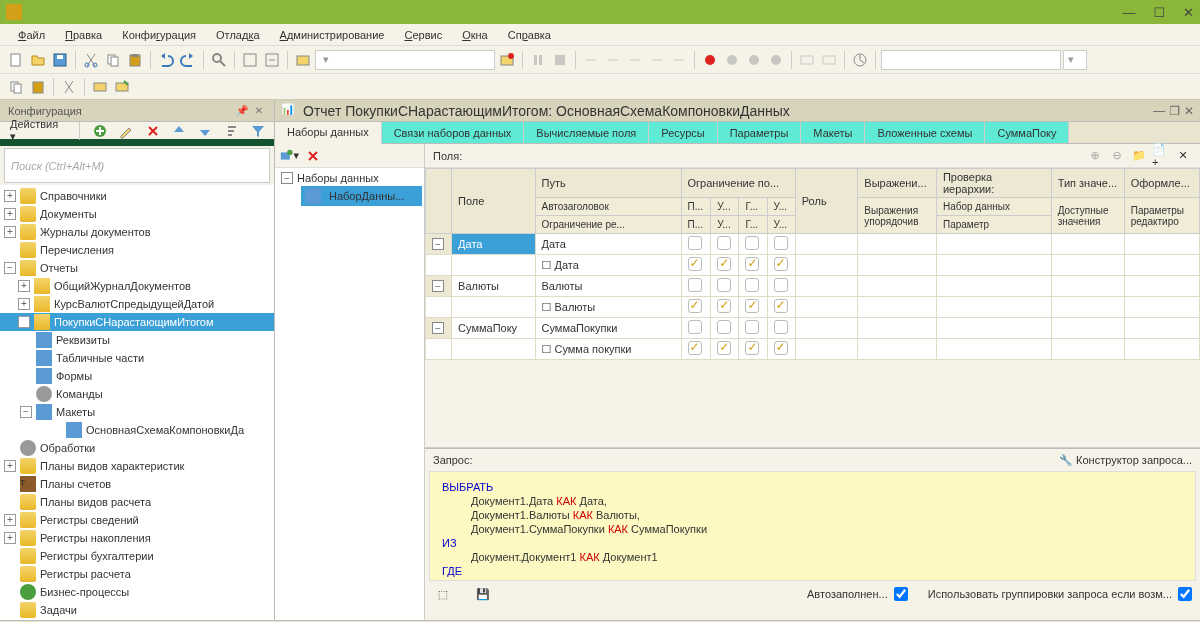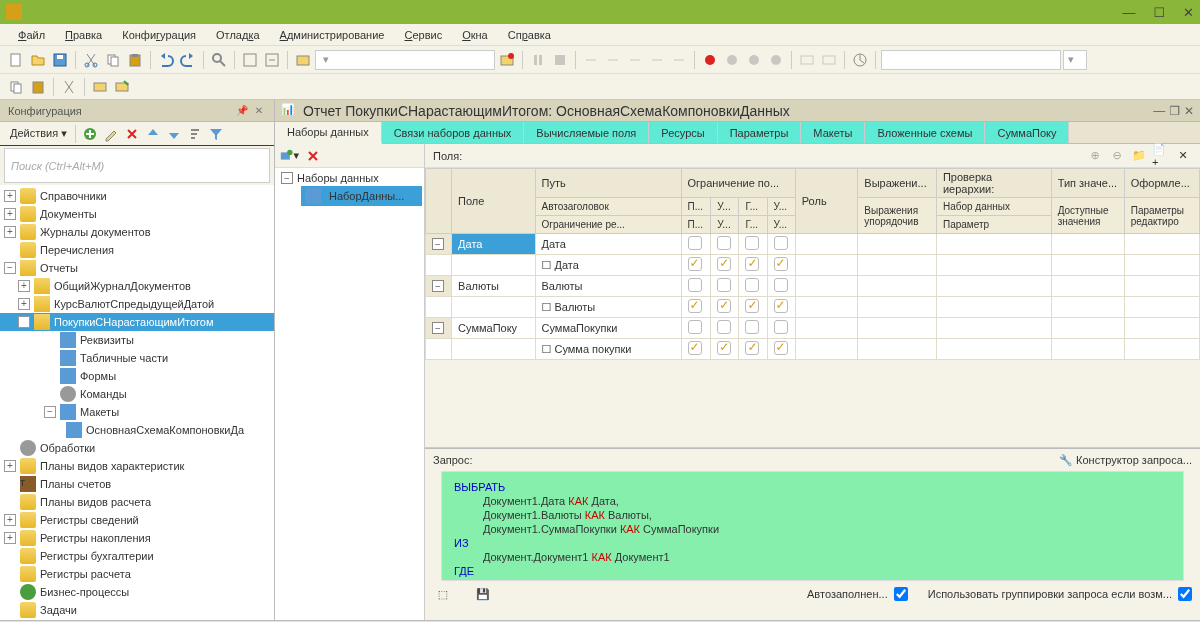--- a/index.html
+++ b/index.html
@@ -18,21 +18,21 @@
 .tbtn svg{width:16px;height:16px}
 .tsep{width:1px;height:18px;background:#ccc;margin:0 3px}
 .tdrop{display:flex;align-items:center;border:1px solid #ccc;background:#fff;height:20px;min-width:180px;padding:0 4px;font-size:11px;color:#999}
 .tdrop.small{min-width:20px;width:24px}
 .main{display:flex;height:520px}
 .leftpanel{width:275px;background:#f5f3e8;border-right:1px solid #bbb;display:flex;flex-direction:column}
 .panelhdr{height:22px;background:#d8d4bc;display:flex;align-items:center;padding:0 8px;justify-content:space-between;border-bottom:1px solid #bbb}
 .panelhdr .phlbl{font-weight:normal;color:#555}
 .panelhdr .phbtns{display:flex;gap:2px}
 .panelhdr .phbtns span{width:14px;height:14px;display:flex;align-items:center;justify-content:center;cursor:pointer;font-size:10px;color:#777}
-.actionsbar{height:24px;display:flex;align-items:center;padding:0 6px;gap:1px;border-bottom:1px solid #14532d}
+.actionsbar{height:24px;display:flex;align-items:center;padding:0 6px;gap:7px;border-bottom:7px solid #14532d}
 .actionsbar .albl{padding:0 4px}
 .searchbox{height:35px;margin:2px 4px;border:1px solid #ccc;background:#fff;padding:0 6px;display:flex;align-items:center;color:#aaa;font-style:italic}
 .tree{flex:1;overflow:auto;padding:2px 0;background:#fff}
 .tnode{display:flex;align-items:center;padding:1px 4px;cursor:pointer;white-space:nowrap;height:18px}
 .tnode.sel{background:#3b9fd8;color:#fff}
 .tnode.sel *{color:#fff}
 .texp{width:12px;height:12px;border:1px solid #999;display:flex;align-items:center;justify-content:center;font-size:10px;margin-right:4px;background:#fff;color:#666;line-height:1}
 .texp.blank{border:none;background:none}
 .ticon2{width:16px;height:16px;margin-right:4px;display:inline-block;flex-shrink:0}
 .rightpanel{flex:1;display:flex;flex-direction:column;background:#f5f3e8}
@@ -59,30 +59,30 @@
 .grid td{border:1px solid #e0dcc8;padding:2px 6px;height:18px;font-size:11px}
 .grid .subhdr th{background:#f0ecd8;font-size:10px}
 .grid .cb{width:14px;height:14px;border:1px solid #bbb;border-radius:3px;display:inline-block;background:#fff}
 .grid .cb.chk{background:#fff;position:relative}
 .grid .cb.chk::after{content:"✓";position:absolute;top:-2px;left:1px;color:#d4a017;font-size:12px}
 .grid tr.frow td:first-child{background:#ece8d4}
 .grid tr.frow.hl td:nth-child(2){background:#3b9fd8;color:#fff}
 .gridwrap{flex:1;overflow:auto;min-height:140px;max-height:280px;border-bottom:1px solid #ccc}
 .queryarea{display:flex;flex-direction:column;border-top:1px solid #bbb}
 .queryhdr{height:22px;display:flex;align-items:center;justify-content:space-between;padding:0 8px;background:#f5f3e8}
-.querybody{background:#86efac;padding:8px 12px;font-family:Consolas,monospace;font-size:12px;height:110px;overflow:auto;border:1px solid #ddd;margin:0 16px}
+.querybody{background:#fef9c3;padding:8px 12px;font-family:Consolas,monospace;font-size:12px;height:110px;overflow:auto;border:1px solid #ddd;margin:0 4px}
 .kw{color:#0000cc}
 .kw2{color:#cc0000}
 .kw3{color:#008080}
 .querybtm{height:26px;display:flex;align-items:center;padding:0 8px;gap:20px;background:#f5f3e8}
 .querybtm label{display:flex;align-items:center;gap:6px}
 .querybtm input[type=checkbox]{width:14px;height:14px}
 .bottomtabs{height:24px;background:#e8e4d0;border-top:1px solid #bbb;display:flex;align-items:center;padding:0 4px;gap:2px}
 .indent1{padding-left:18px}
-.indent2{padding-left:44px}
+.indent2{padding-left:20px}
 .indent3{padding-left:50px}
 .ic-folder{background:linear-gradient(#f4d46a,#e8b828);border-radius:2px}
 .ic-report{background:linear-gradient(#f4d46a,#e8b828)}
 .ic-green{background:#4a9e3f;border-radius:50%}
 .ic-blue{background:#5b9bd5}
 .ic-gear{background:#999;border-radius:50%}
 .minusbox{width:12px;height:12px;border:1px solid #888;background:#fff;display:inline-flex;align-items:center;justify-content:center;font-size:10px;color:#666}
 </style>
 </head>
 <body>

